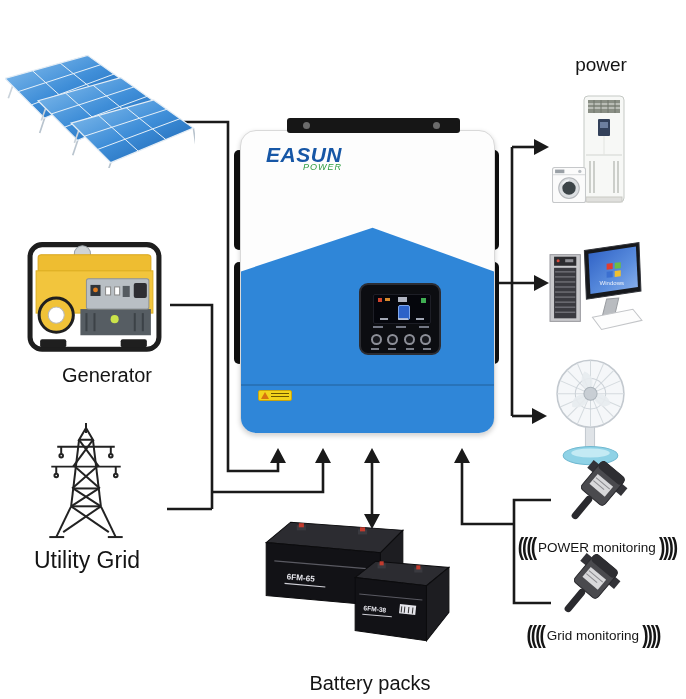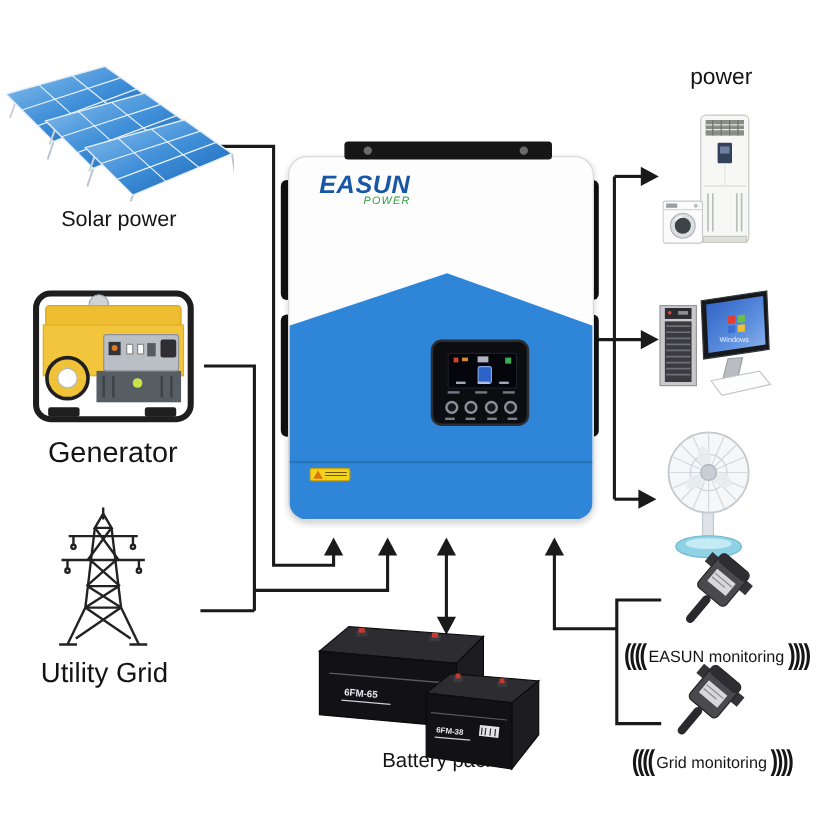--- a/index.html
+++ b/index.html
@@ -40,24 +40,24 @@
   .btn-lbls i{width:8px;height:2px;background:#7b7e88;}
   .warnlbl{position:absolute;left:17px;top:259px;width:34px;height:11px;background:#f2d31b;border:1px solid #c9a40e;
            border-radius:2px;display:flex;align-items:center;gap:2px;padding:0 2px;box-sizing:border-box;}
   .warn-tri{width:0;height:0;border-left:4px solid transparent;border-right:4px solid transparent;border-bottom:7px solid #d8730f;}
   .warn-lines{flex:1;height:5px;background:repeating-linear-gradient(#6b5500 0 1px,transparent 1px 3px);}
   .inv-caption{position:absolute;left:0;right:0;top:264px;text-align:center;color:#fff;
                font-style:italic;font-weight:bold;font-size:17.5px;letter-spacing:.6px;}
 
   
   .lbl-solar{left:20px;top:172px;width:158px;font-size:18px;}
-  .lbl-gen{left:15px;top:364px;width:158px;font-size:24px;}
+  .lbl-gen{left:28px;top:364px;width:158px;font-size:20px;}
   .lbl-grid{left:8px;top:547px;width:158px;font-size:23px;}
   .lbl-load{left:561px;top:54px;width:80px;font-size:19px;}
-  .lbl-batt{left:285px;top:624px;width:170px;font-size:17px;}
+  .lbl-batt{left:285px;top:672px;width:170px;font-size:20px;}
 
   
   .mon-cap{display:flex;align-items:center;justify-content:center;gap:3px;color:#151515;}
   .mon-cap .waves{font-size:19px;font-weight:bold;letter-spacing:-2px;transform:scaleY(1.25);}
   .mon-cap .mtxt{font-size:13.5px;}
   .gprs-cap{left:512px;top:536px;width:170px;}
   .wifi-cap{left:512px;top:624px;width:162px;}
 </style>
 </head>
 <body>
@@ -107,21 +107,20 @@
           <line x1="66.7" y1="15.3" x2="114.7" y2="54" stroke="#e8f1f8" stroke-width="1.2"></line>
           <line x1="16" y1="50" x2="116" y2="17.3" stroke="#e8f1f8" stroke-width="1.2"></line>
           <line x1="32" y1="66" x2="132" y2="28.7" stroke="#e8f1f8" stroke-width="1.2"></line>
         </g>
       </defs>
       <use href="#pvpanel" transform="translate(0,0)"></use>
       <use href="#pvpanel" transform="translate(40,27)"></use>
       <use href="#pvpanel" transform="translate(80,54)"></use>
     </svg>
   </div>
-  <div class="abs cap lbl-solar">Solar power</div>
 
   <div class="abs" style="left:22px;top:238px;width:146px;height:120px;">
     <svg width="146" height="120" viewBox="0 0 145 118">
       <rect x="8" y="6" width="128" height="104" rx="12" fill="none" stroke="#1e1e1e" stroke-width="5"></rect>
       <circle cx="60" cy="15" r="8" fill="#cfd3d6" stroke="#98a0a6"></circle>
       <rect x="16" y="16" width="112" height="18" rx="3" fill="#eebd31" stroke="#d9a61e"></rect>
       <rect x="14" y="32" width="116" height="42" fill="#f2c53d" stroke="#dcae22"></rect>
       <rect x="58" y="70" width="70" height="26" fill="#565d63"></rect>
       <line x1="64" y1="74" x2="64" y2="92" stroke="#3c4247" stroke-width="2"></line>
       <line x1="72" y1="74" x2="72" y2="92" stroke="#3c4247" stroke-width="2"></line>
@@ -343,21 +342,21 @@
         <rect x="21" y="4" width="30" height="9" rx="4" fill="#2e2e32"></rect>
         <rect x="26" y="18" width="20" height="13" fill="#d8d8da"></rect>
         <line x1="27" y1="22" x2="45" y2="22" stroke="#8a8a8e"></line>
         <line x1="27" y1="26" x2="41" y2="26" stroke="#8a8a8e"></line>
         <rect x="32" y="40" width="7" height="28" rx="3.5" fill="#2a2a2e"></rect>
       </g>
     </svg>
   </div>
   <div class="abs mon-cap gprs-cap">
     <span class="waves">((((</span>
-    <span class="mtxt">EASUN monitoring</span>
+    <span class="mtxt">POWER monitoring</span>
     <span class="waves">))))</span>
   </div>
 
   <div class="abs" style="left:556px;top:553px;width:66px;height:74px;">
     <svg width="66" height="74" viewBox="0 0 66 74">
       <g transform="rotate(40 36 28)">
         <rect x="14" y="10" width="7" height="10" fill="#333338"></rect>
         <rect x="51" y="10" width="7" height="10" fill="#333338"></rect>
         <rect x="21" y="4" width="30" height="36" rx="4" fill="#4a4a4e" stroke="#232327"></rect>
         <rect x="21" y="4" width="30" height="9" rx="4" fill="#2e2e32"></rect>

